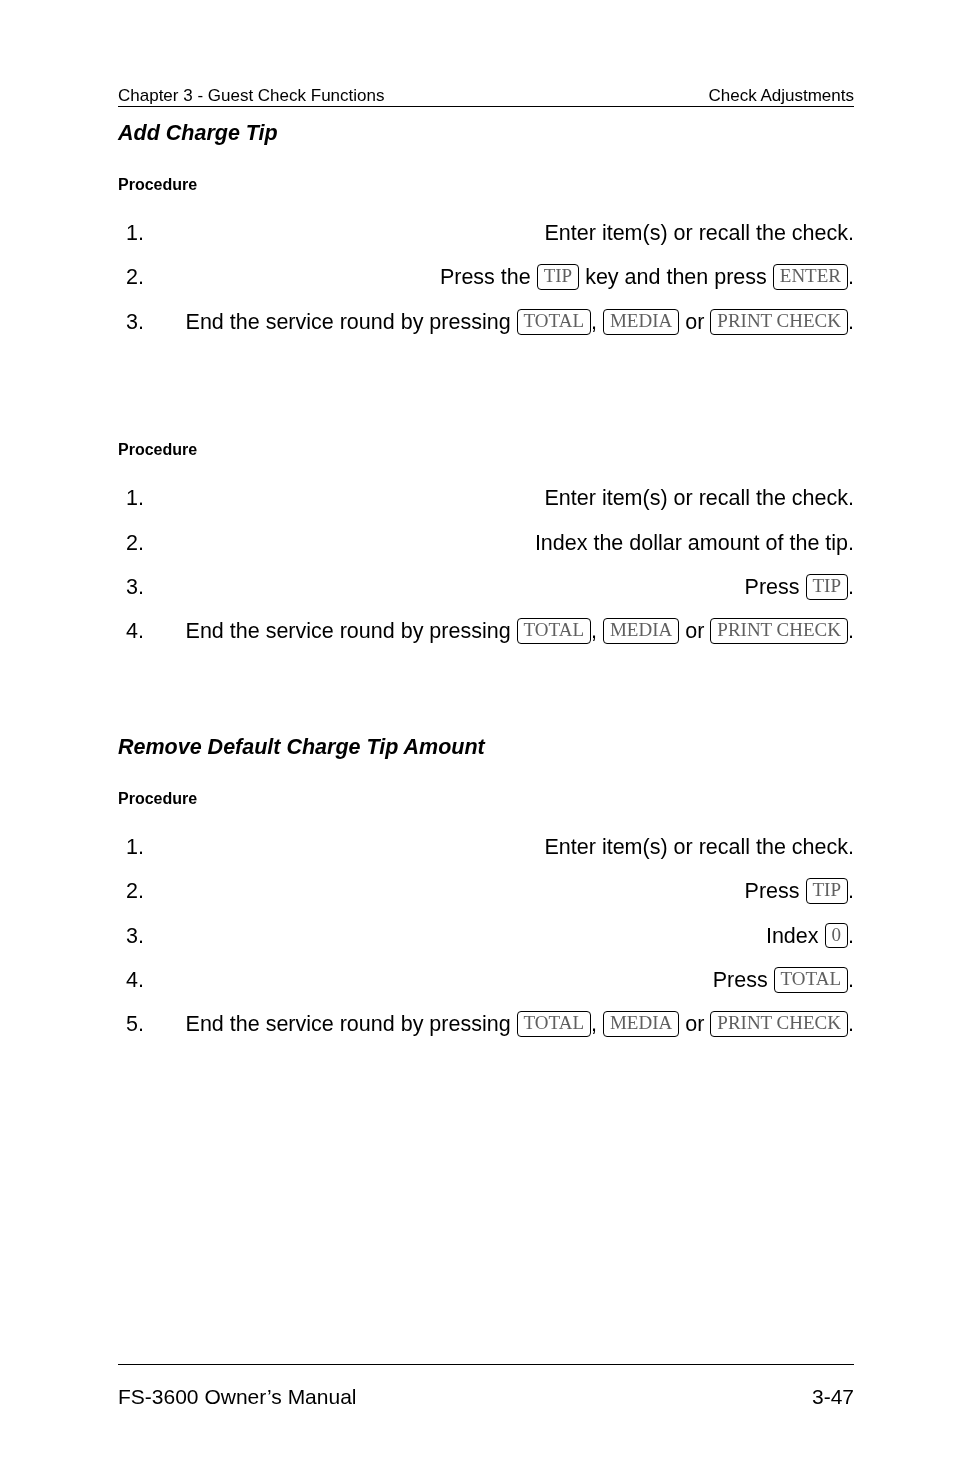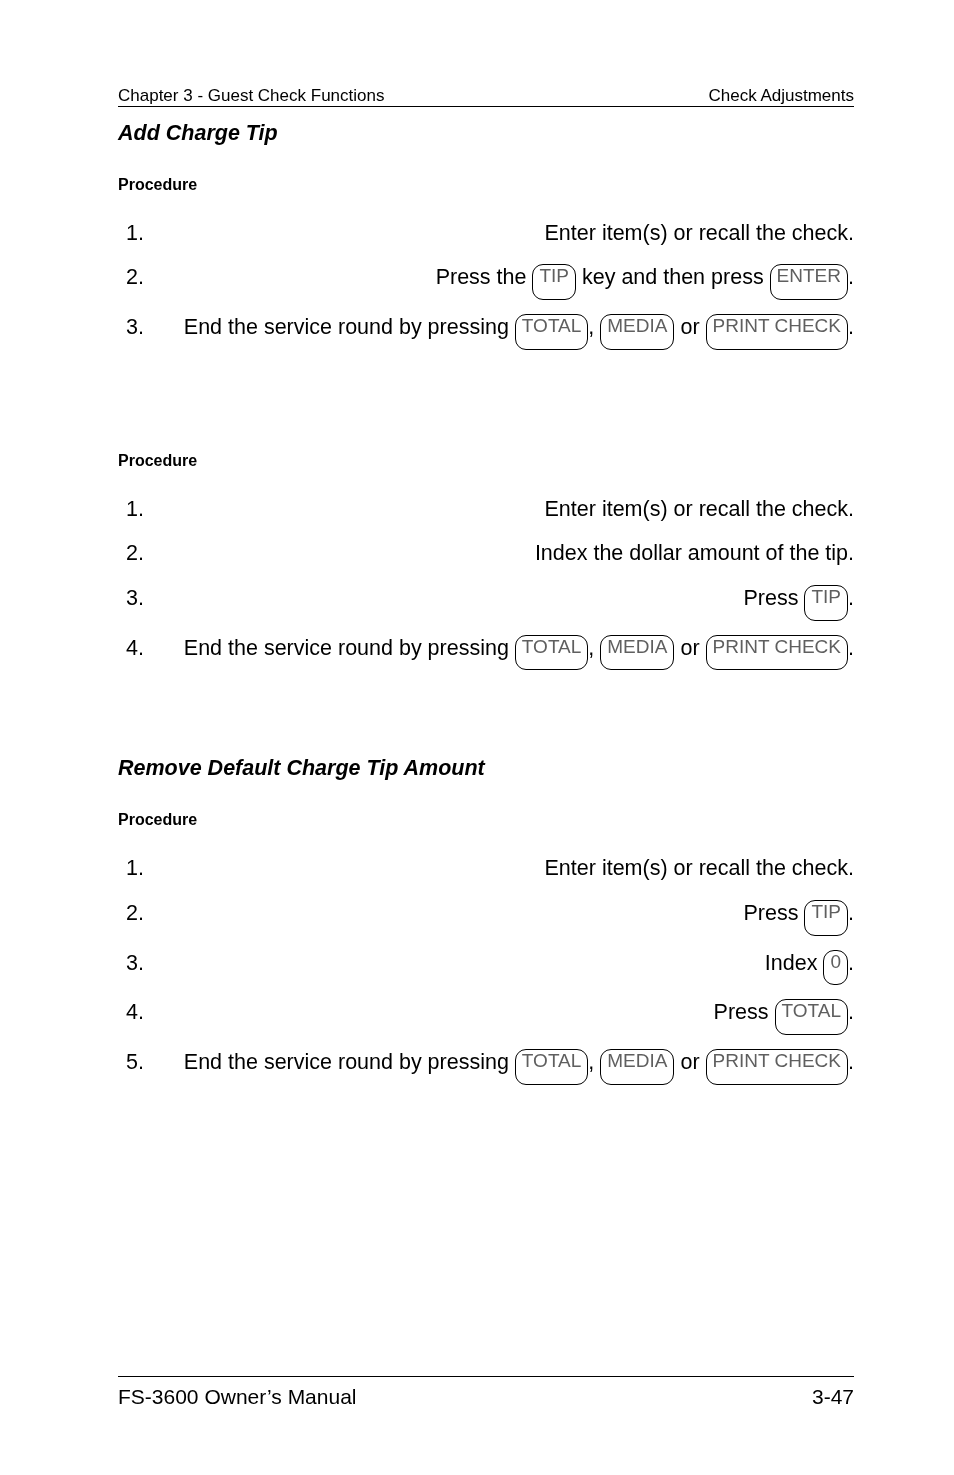--- a/index.html
+++ b/index.html
@@ -47,38 +47,38 @@
   }
   ol.proc > li {
     margin-left: 30px;
     padding-left: 6px;
     margin-bottom: 10px;
     line-height: 1.6;
   }
   .key {
     display: inline-block;
     border: 1px solid #000;
-    border-radius: 11px;
-    padding: 0 6px 11px 6px;
-    font-family: Liberation Sans, sans-serif;
+    border-radius: 4px;
+    padding: 0 6px 1px 6px;
+    font-family: Liberation Serif, serif;
     font-size: 19px;
     color: #5f5f5f;
     vertical-align: 2px;
     line-height: 1.2;
   }
   .spacer-lg { height: 62px; }
   .footer {
     position: absolute;
     bottom: 66px;
     left: 118px;
     right: 100px;
   }
   .footer-line {
     border-top: 1px solid #000;
-    padding-top: 8px;
+    padding-top: 20px;
     display: flex;
     justify-content: space-between;
     font-size: 21px;
     margin-top: 12px;
   }
 </style>
 </head>
 <body>
 
 <div class="page">

